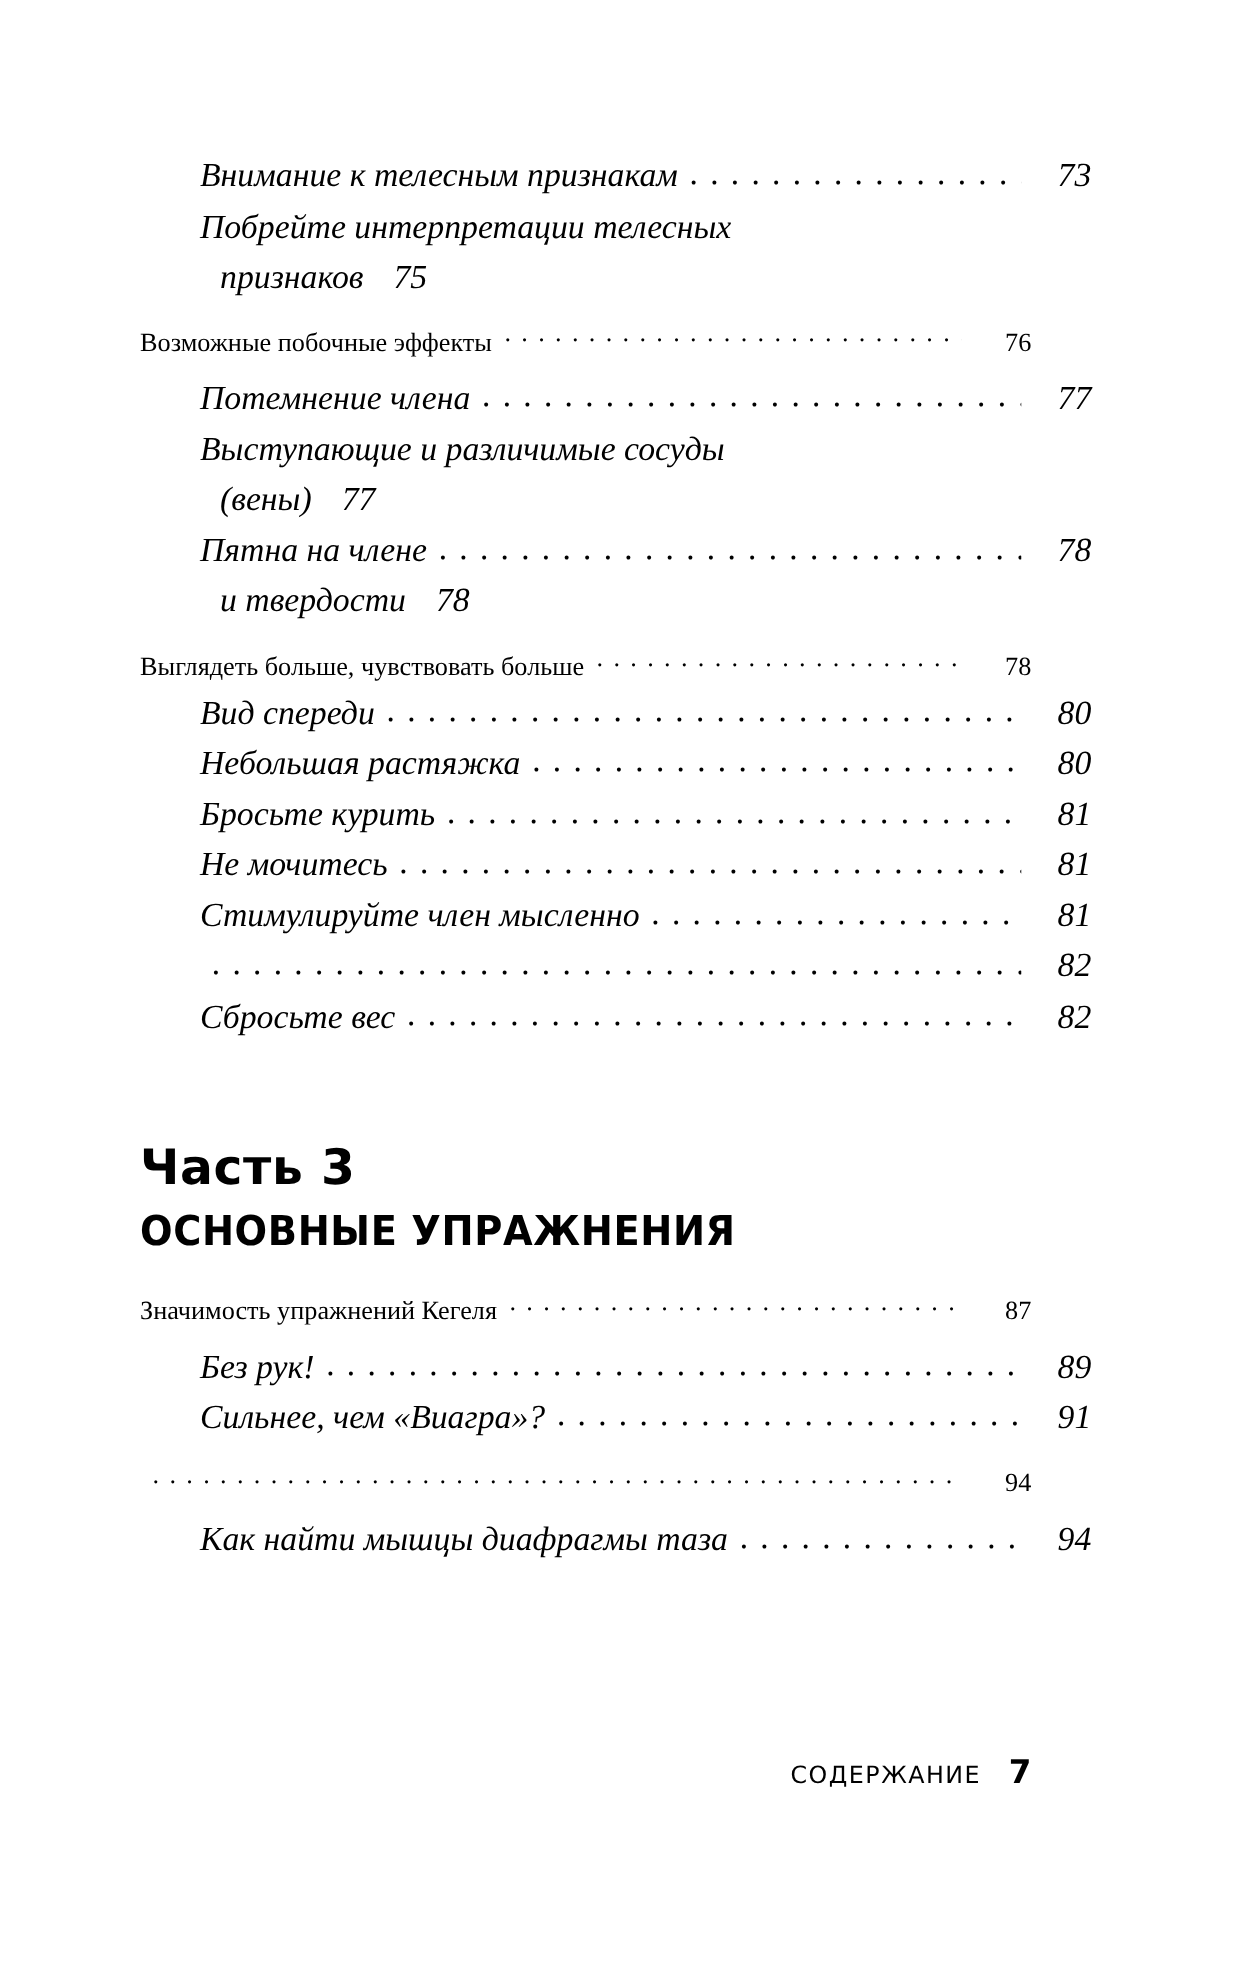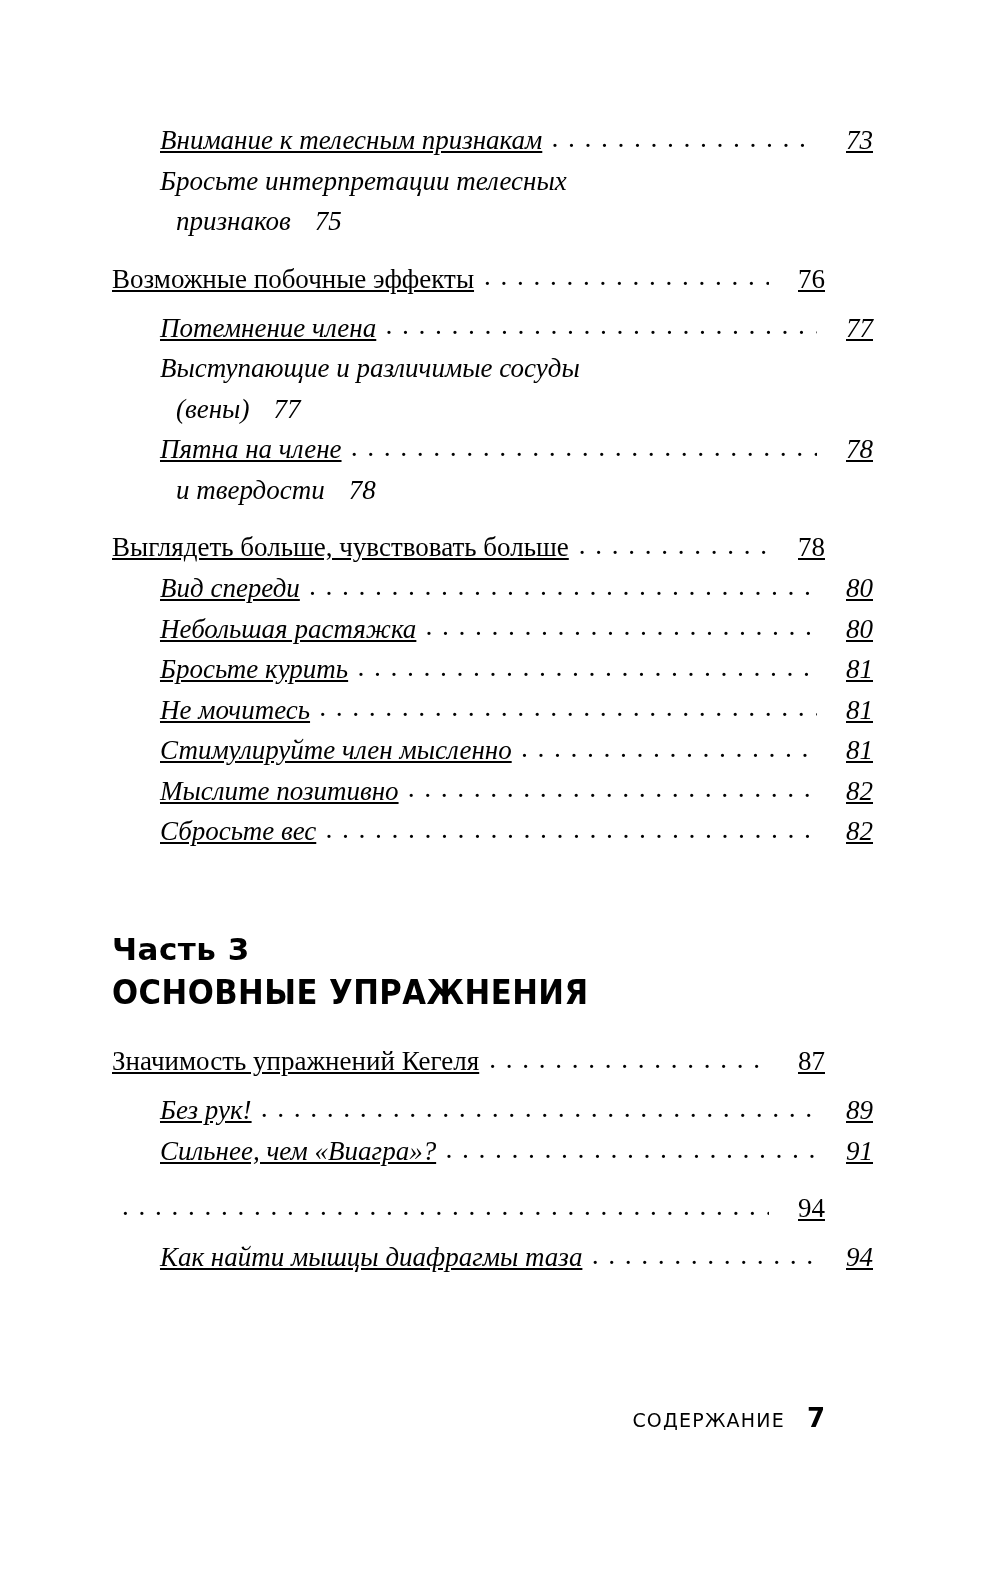--- a/index.html
+++ b/index.html
@@ -29,21 +29,20 @@
   .toc {
     width: 100%;
   }
 
   
   .entry {
     display: flex;
     align-items: flex-end;
     width: 100%;
     position: relative;
-    text-decoration: underline;
   }
 
   .entry .label {
     white-space: nowrap;
     flex: 0 0 auto;
   }
 
   .entry .leader {
     flex: 1 1 auto;
     position: relative;
@@ -62,24 +61,25 @@
 
   .entry .page-no {
     flex: 0 0 auto;
     width: 46px;
     text-align: right;
     white-space: nowrap;
   }
 
   
   .lvl1 {
-    font-size: 27px;
+    font-size: 21px;
     line-height: 1.52;
     font-weight: 400;
     margin-top: 17px;
+    align-items: center;
   }
   .lvl1 .label { font-weight: 400; }
 
   
   .lvl2 {
     font-size: 27px;
     font-style: italic;
     line-height: 1.50;
     padding-left: 48px;
   }
@@ -106,21 +106,21 @@
 
   
   .part-block {
     margin-top: 78px;
     margin-bottom: 26px;
     padding-left: 0;
   }
   .part-num {
     font-family: "DejaVu Sans", sans-serif;
     font-weight: bold;
-    font-size: 31px;
+    font-size: 39px;
     letter-spacing: 0.5px;
     line-height: 1.25;
   }
   .part-title {
     font-family: "DejaVu Sans", sans-serif;
     font-weight: bold;
     font-size: 33px;
     letter-spacing: 0.5px;
     line-height: 1.3;
     margin-top: 4px;
@@ -155,21 +155,21 @@
 <div class="page">
   <div class="toc">
 
     <div class="entry lvl2">
       <span class="label">Внимание к телесным признакам</span>
       <span class="leader"></span>
       <span class="page-no">73</span>
     </div>
 
     <div class="lvl2 wrap-first">
-      <div class="first-line">Бросьте интерпретации телесных</div>
+      <div class="first-line">Побрейте интерпретации телесных</div>
       <div class="wrap-second">
         <span class="label">признаков</span>
         <span class="leader"></span>
         <span class="page-no">75</span>
       </div>
     </div>
 
     <div class="entry lvl1">
       <span class="label">Возможные побочные эффекты</span>
       <span class="leader"></span>
@@ -230,21 +230,20 @@
       <span class="label">Не мочитесь</span>
       <span class="leader"></span>
       <span class="page-no">81</span>
     </div>
     <div class="entry lvl2">
       <span class="label">Стимулируйте член мысленно</span>
       <span class="leader"></span>
       <span class="page-no">81</span>
     </div>
     <div class="entry lvl2">
-      <span class="label">Мыслите позитивно</span>
       <span class="leader"></span>
       <span class="page-no">82</span>
     </div>
     <div class="entry lvl2">
       <span class="label">Сбросьте вес</span>
       <span class="leader"></span>
       <span class="page-no">82</span>
     </div>
 
 

